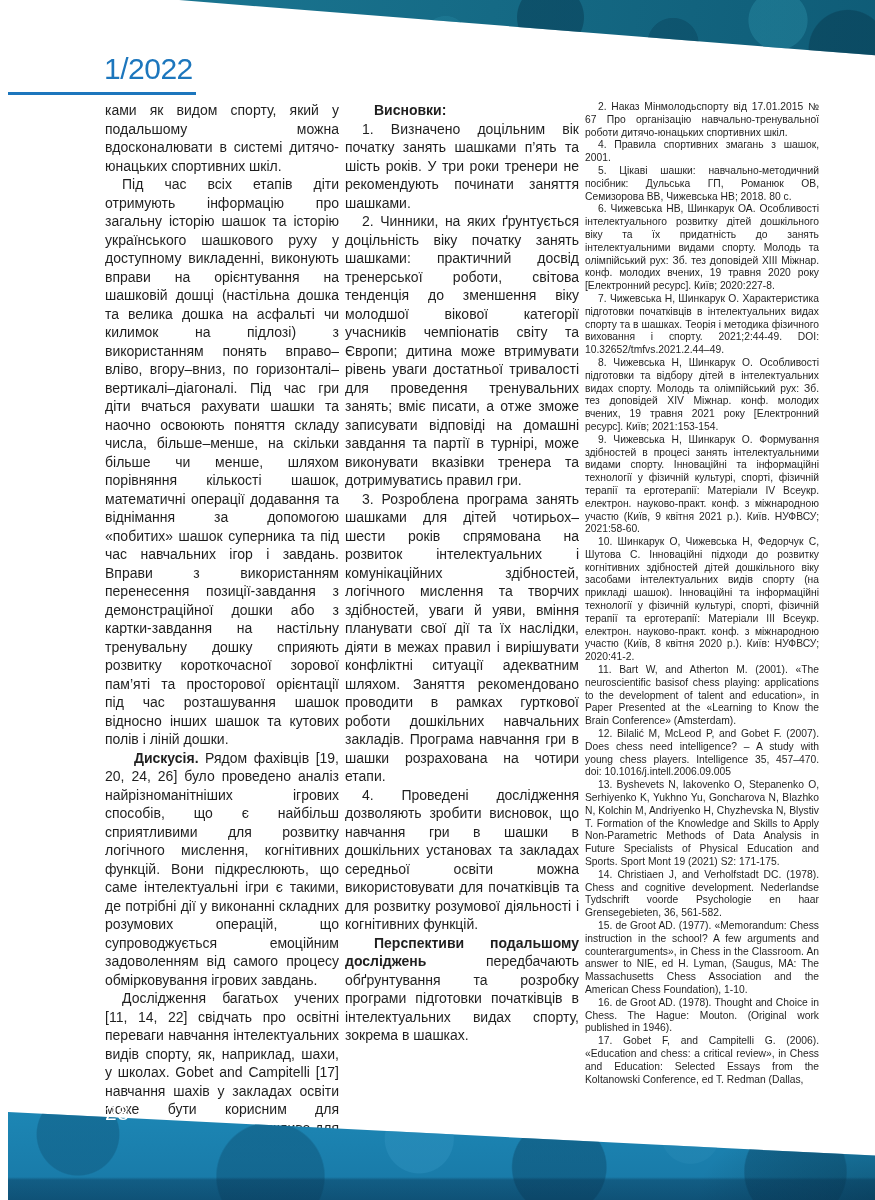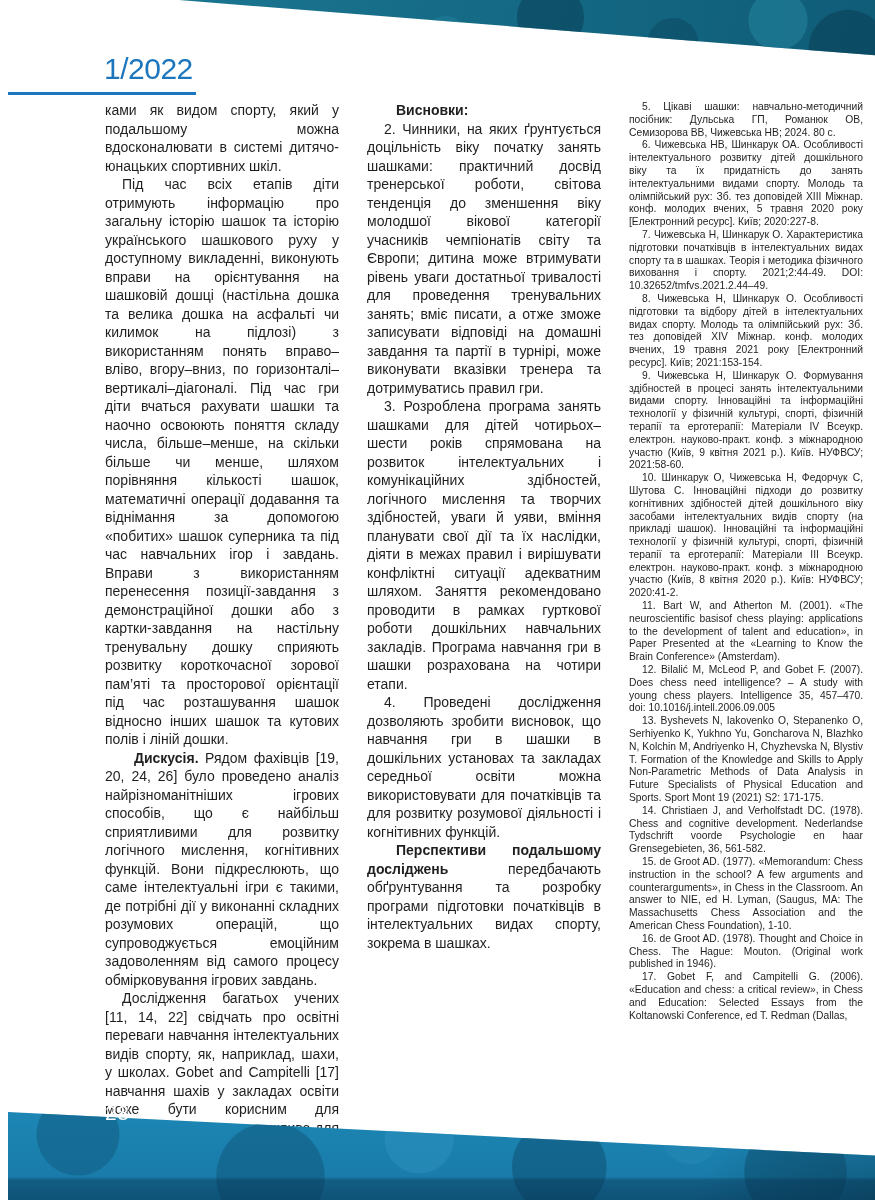--- a/index.html
+++ b/index.html
@@ -42,21 +42,21 @@
     position:absolute;left:96px;top:52px;
     font-size:30px;letter-spacing:-0.5px;color:#1c76bd;font-weight:400;
   }
   .issue-underline{
     position:absolute;left:0;top:92px;width:188px;height:2.5px;background:#1c76bd;
   }
 
   
   .columns{
     position:absolute;left:97px;top:101px;width:726px;height:1034px;
-    display:grid;grid-template-columns:234px 234px 234px;column-gap:28px;
+    display:grid;grid-template-columns:234px 234px 234px;column-gap:6px;
   }
   .col{overflow:hidden;height:1034px;}
   .col p{margin:0;text-align:justify;}
   .body-col{font-size:14px;line-height:18.5px;}
   p.body{text-indent:17px;}
   p.body-noindent{text-indent:0;}
   p.ref{font-size:10.3px;line-height:12.8px;text-indent:13px;}
   b{font-weight:bold;padding-left:12px;}
 
   
@@ -75,28 +75,31 @@
 
   <div class="columns">
     <div class="col body-col">
         <p class="body-noindent">ками як видом спорту, який у подальшому можна вдосконалювати в системі дитячо-юнацьких спортивних шкіл.</p>
         <p class="body">Під час всіх етапів діти отримують інформацію про загальну історію шашок та історію українського шашкового руху у доступному викладенні, виконують вправи на орієнтування на шашковій дошці (настільна дошка та велика дошка на асфальті чи килимок на підлозі) з використанням понять вправо–вліво, вгору–вниз, по горизонталі–вертикалі–діагоналі. Під час гри діти вчаться рахувати шашки та наочно освоюють поняття складу числа, більше–менше, на скільки більше чи менше, шляхом порівняння кількості шашок, математичні операції додавання та віднімання за допомогою «побитих» шашок суперника та під час навчальних ігор і завдань. Вправи з використанням перенесення позиції-завдання з демонстраційної дошки або з картки-завдання на настільну тренувальну дошку сприяють розвитку короткочасної зорової пам’яті та просторової орієнтації під час розташування шашок відносно інших шашок та кутових полів і ліній дошки.</p>
         <p class="body"><b>Дискусія.</b> Рядом фахівців [19, 20, 24, 26] було проведено аналіз найрізноманітніших ігрових способів, що є найбільш сприятливими для розвитку логічного мислення, когнітивних функцій. Вони підкреслюють, що саме інтелектуальні ігри є такими, де потрібні дії у виконанні складних розумових операцій, що супроводжується емоційним задоволенням від самого процесу обмірковування ігрових завдань.</p>
         <p class="body">Дослідження багатьох учених [11, 14, 22] свідчать про освітні переваги навчання інтелектуальних видів спорту, як, наприклад, шахи, у школах. Gobet and Campitelli [17] навчання шахів у закладах освіти може бути корисним для початківців, але менш важливо для гравців середнього та «просунутого» рівня, для яких першочергове значення мають кількість практики та набуття знань. Gobet та ін. [18] стверджують, що такі висновки узгоджуються з точкою зору de Groot [15, 16] про те, що освітні переваги навчання інтелектуальних видів спорту сприяють покращенню уваги, концентрації та інтересу до навчання.</p>
       </div>
     <div class="col body-col">
         <p class="body"><b>Висновки:</b></p>
+        <p class="body">1. Визначено доцільним вік початку занять шашками п’ять та шість років. У три роки тренери не рекомендують починати заняття шашками.</p>
         <p class="body">2. Чинники, на яких ґрунтується доцільність віку початку занять шашками: практичний досвід тренерської роботи, світова тенденція до зменшення віку молодшої вікової категорії учасників чемпіонатів світу та Європи; дитина може втримувати рівень уваги достатньої тривалості для проведення тренувальних занять; вміє писати, а отже зможе записувати відповіді на домашні завдання та партії в турнірі, може виконувати вказівки тренера та дотримуватись правил гри.</p>
         <p class="body">3. Розроблена програма занять шашками для дітей чотирьох–шести років спрямована на розвиток інтелектуальних і комунікаційних здібностей, логічного мислення та творчих здібностей, уваги й уяви, вміння планувати свої дії та їх наслідки, діяти в межах правил і вирішувати конфліктні ситуації адекватним шляхом. Заняття рекомендовано проводити в рамках гурткової роботи дошкільних навчальних закладів. Програма навчання гри в шашки розрахована на чотири етапи.</p>
         <p class="body">4. Проведені дослідження дозволяють зробити висновок, що навчання гри в шашки в дошкільних установах та закладах середньої освіти можна використовувати для початківців та для розвитку розумової діяльності і когнітивних функцій.</p>
         <p class="body"><b>Перспективи подальшому досліджень</b> передбачають обґрунтування та розробку програми підготовки початківців в інтелектуальних видах спорту, зокрема в шашках.</p>
       </div>
     <div class="col">
-        <p class="ref">5. Цікаві шашки: навчально-методичний посібник: Дульська ГП, Романюк ОВ, Семизорова ВВ, Чижевська НВ; 2024. 80 с.</p>
-        <p class="ref">6. Чижевська НВ, Шинкарук ОА. Особливості інтелектуального розвитку дітей дошкільного віку та їх придатність до занять інтелектуальними видами спорту. Молодь та олімпійський рух: Зб. тез доповідей XIII Міжнар. конф. молодих вчених, 5 травня 2020 року [Електронний ресурс]. Київ; 2020:227-8.</p>
+        <p class="ref">2. Наказ Мінмолодьспорту від 17.01.2015 № 67 Про організацію навчально-тренувальної роботи дитячо-юнацьких спортивних шкіл.</p>
+        <p class="ref">4. Правила спортивних змагань з шашок, 2001.</p>
+        <p class="ref">5. Цікаві шашки: навчально-методичний посібник: Дульська ГП, Романюк ОВ, Семизорова ВВ, Чижевська НВ; 2018. 80 с.</p>
+        <p class="ref">6. Чижевська НВ, Шинкарук ОА. Особливості інтелектуального розвитку дітей дошкільного віку та їх придатність до занять інтелектуальними видами спорту. Молодь та олімпійський рух: Зб. тез доповідей XIII Міжнар. конф. молодих вчених, 19 травня 2020 року [Електронний ресурс]. Київ; 2020:227-8.</p>
         <p class="ref">7. Чижевська Н, Шинкарук О. Характеристика підготовки початківців в інтелектуальних видах спорту та в шашках. Теорія і методика фізичного виховання і спорту. 2021;2:44-49. DOI: 10.32652/tmfvs.2021.2.44–49.</p>
         <p class="ref">8. Чижевська Н, Шинкарук О. Особливості підготовки та відбору дітей в інтелектуальних видах спорту. Молодь та олімпійський рух: Зб. тез доповідей XIV Міжнар. конф. молодих вчених, 19 травня 2021 року [Електронний ресурс]. Київ; 2021:153-154.</p>
         <p class="ref">9. Чижевська Н, Шинкарук О. Формування здібностей в процесі занять інтелектуальними видами спорту. Інноваційні та інформаційні технології у фізичній культурі, спорті, фізичній терапії та ерготерапії: Матеріали IV Всеукр. електрон. науково-практ. конф. з міжнародною участю (Київ, 9 квітня 2021 р.). Київ. НУФВСУ; 2021:58-60.</p>
         <p class="ref">10. Шинкарук О, Чижевська Н, Федорчук С, Шутова С. Інноваційні підходи до розвитку когнітивних здібностей дітей дошкільного віку засобами інтелектуальних видів спорту (на прикладі шашок). Інноваційні та інформаційні технології у фізичній культурі, спорті, фізичній терапії та ерготерапії: Матеріали III Всеукр. електрон. науково-практ. конф. з міжнародною участю (Київ, 8 квітня 2020 р.). Київ: НУФВСУ; 2020:41-2.</p>
         <p class="ref">11. Bart W, and Atherton M. (2001). «The neuroscientific basisof chess playing: applications to the development of talent and education», in Paper Presented at the «Learning to Know the Brain Conference» (Amsterdam).</p>
         <p class="ref">12. Bilalić M, McLeod P, and Gobet F. (2007). Does chess need intelligence? – A study with young chess players. Intelligence 35, 457–470. doi: 10.1016/j.intell.2006.09.005</p>
         <p class="ref">13. Byshevets N, Iakovenko O, Stepanenko O, Serhiyenko K, Yukhno Yu, Goncharova N, Blazhko N, Kolchin M, Andriyenko H, Chyzhevska N, Blystiv T. Formation of the Knowledge and Skills to Apply Non-Parametric Methods of Data Analysis in Future Specialists of Physical Education and Sports. Sport Mont 19 (2021) S2: 171-175.</p>
         <p class="ref">14. Christiaen J, and Verholfstadt DC. (1978). Chess and cognitive development. Nederlandse Tydschrift voorde Psychologie en haar Grensegebieten, 36, 561-582.</p>
         <p class="ref">15. de Groot AD. (1977). «Memorandum: Chess instruction in the school? A few arguments and counterarguments», in Chess in the Classroom. An answer to NIE, ed H. Lyman, (Saugus, MA: The Massachusetts Chess Association and the American Chess Foundation), 1-10.</p>
         <p class="ref">16. de Groot AD. (1978). Thought and Choice in Chess. The Hague: Mouton. (Original work published in 1946).</p>

